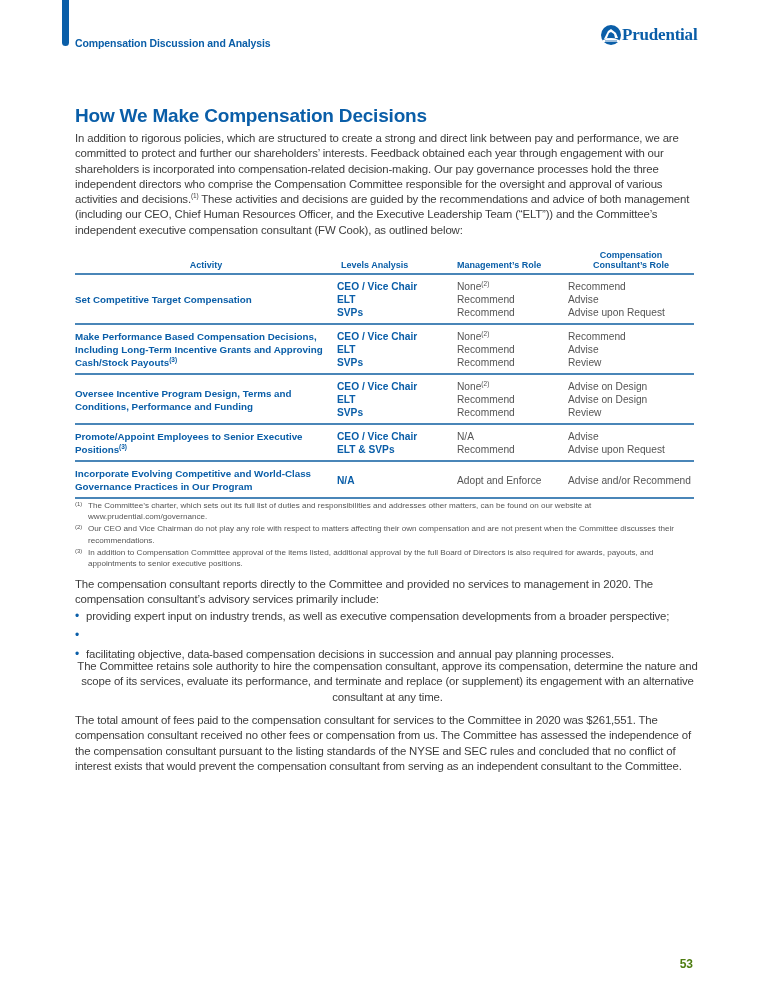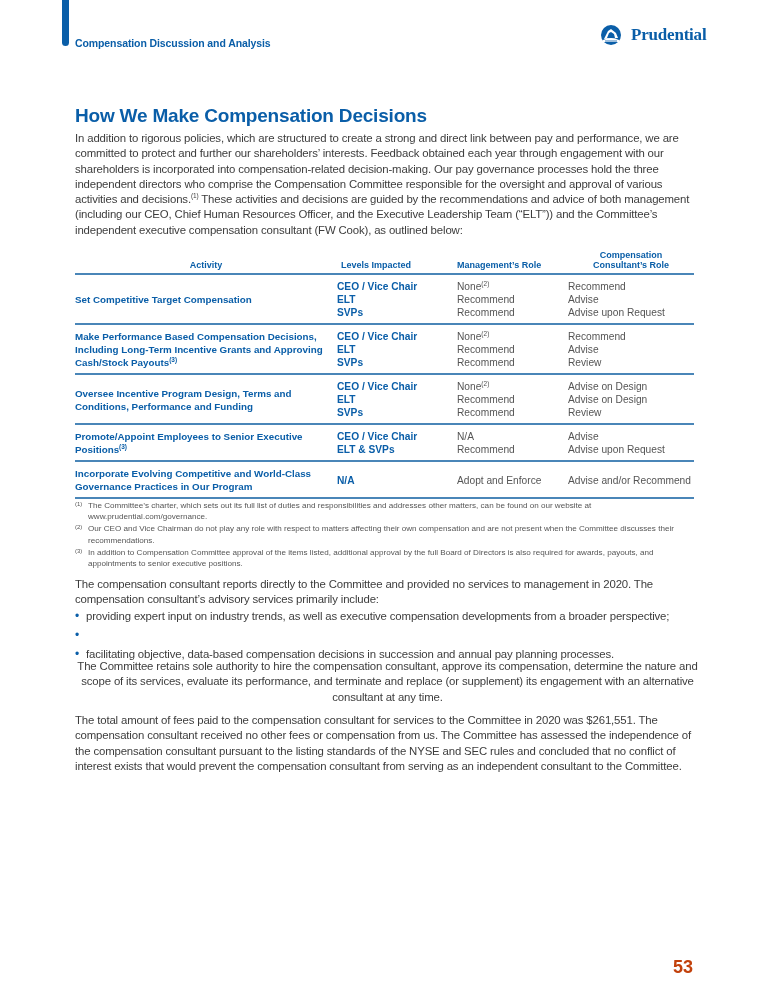--- a/index.html
+++ b/index.html
@@ -2,21 +2,21 @@
 <html><head>
 <meta charset="utf-8">
 <style>
   * { box-sizing: border-box; margin: 0; padding: 0; }
   html, body { width: 768px; height: 1000px; background: #ffffff; }
   body { position: relative; font-family: "Liberation Sans", sans-serif; color: #3a3a3a; overflow: hidden; }
 
   .accent-bar { position: absolute; left: 62px; top: 0; width: 7px; height: 46px; background: #0a5ea8; border-radius: 0 0 4px 4px; }
   .section-label { position: absolute; left: 75px; top: 37px; font-size: 10.5px; font-weight: bold; color: #0a5ea8; letter-spacing: -0.1px; }
 
-  .logo { position: absolute; left: 600px; top: 24px; display: flex; align-items: center; gap: 9px; }
+  .logo { position: absolute; left: 600px; top: 24px; display: flex; align-items: center; gap: 0; }
   .logo-mark { width: 22px; height: 22px; }
   .logo-text { font-family: "Liberation Serif", serif; font-weight: bold; font-size: 17px; color: #0a5ea8; letter-spacing: -0.2px; }
 
   h1.page-title { position: absolute; left: 75px; top: 105px; font-size: 19px; font-weight: bold; color: #0a5ea8; letter-spacing: -0.2px; }
 
   .intro { position: absolute; left: 75px; top: 131px; width: 625px; font-size: 11.4px; line-height: 15.3px; color: #3c3c3c; letter-spacing: -0.15px; }
   sup { font-size: 6.5px; vertical-align: super; line-height: 0; }
 
   table.gov { position: absolute; left: 75px; top: 250px; width: 619px; border-collapse: collapse; font-size: 10.2px; }
   table.gov th { color: #0a5ea8; font-weight: bold; font-size: 9px; vertical-align: bottom; padding: 0 0 3px 0; text-align: center; line-height: 10px; }
@@ -37,21 +37,21 @@
   .body-text { position: absolute; left: 75px; width: 625px; font-size: 11.4px; line-height: 15.3px; color: #3c3c3c; letter-spacing: -0.15px; }
   .p1 { top: 577px; }
   .bullets { position: absolute; left: 75px; top: 609px; width: 625px; list-style: none; font-size: 11.4px; color: #3c3c3c; letter-spacing: -0.15px; }
   .bullets li { display: flex; line-height: 15px; margin-bottom: 4px; }
   .bullet-dot { width: 11px; color: #0a5ea8; font-size: 12px; flex-shrink: 0; }
   .p2 { top: 659px; text-align: center; }
   .p3 { top: 713px; }
 
   .footer { position: absolute; right: 75px; top: 957px; display: flex; align-items: baseline; gap: 8px; }
   .footer-text { font-size: 8.3px; color: #444; letter-spacing: 0.1px; }
-  .page-number { font-size: 18px; font-weight: bold; color: #c2410c; margin-left: 18px; }
+  .page-number { font-size: 12px; font-weight: bold; color: #4d7c0f; margin-left: 18px; }
 </style>
 </head>
 <body>
 
 <div class="accent-bar"></div>
 <div class="section-label">Compensation Discussion and Analysis</div>
 
 <div class="logo">
   <svg class="logo-mark" viewBox="0 0 22 22">
     <circle cx="11" cy="11" r="10" fill="#0a5ea8"></circle>
@@ -64,21 +64,21 @@
 </div>
 
 <h1 class="page-title">How We Make Compensation Decisions</h1>
 
 <p class="intro"><span>In addition to rigorous policies, which are structured to create a strong and direct link between pay and performance, we are committed to protect and further our shareholders’ interests. Feedback obtained each year through engagement with our shareholders is incorporated into compensation-related decision-making. Our pay governance processes hold the three independent directors who comprise the Compensation Committee responsible for the oversight and approval of various activities and decisions.</span><sup>(1)</sup><span> These activities and decisions are guided by the recommendations and advice of both management (including our CEO, Chief Human Resources Officer, and the Executive Leadership Team (“ELT”)) and the Committee’s independent executive compensation consultant (FW Cook), as outlined below:</span></p>
 
 <table class="gov">
   <thead>
     <tr>
       <th>Activity</th>
-      <th style="text-align:left;padding-left:4px;">Levels Impacted</th>
+      <th style="text-align:left;padding-left:4px;">Levels Analysis</th>
       <th style="text-align:left;">Management’s Role</th>
       <th>
         <span class="cell-line">Compensation</span>
         <span class="cell-line">Consultant’s Role</span>
       </th>
     </tr>
   </thead>
   <tbody id="table-body">
       <tr>
         <td class="activity"><span>Set Competitive Target Compensation</span></td>

